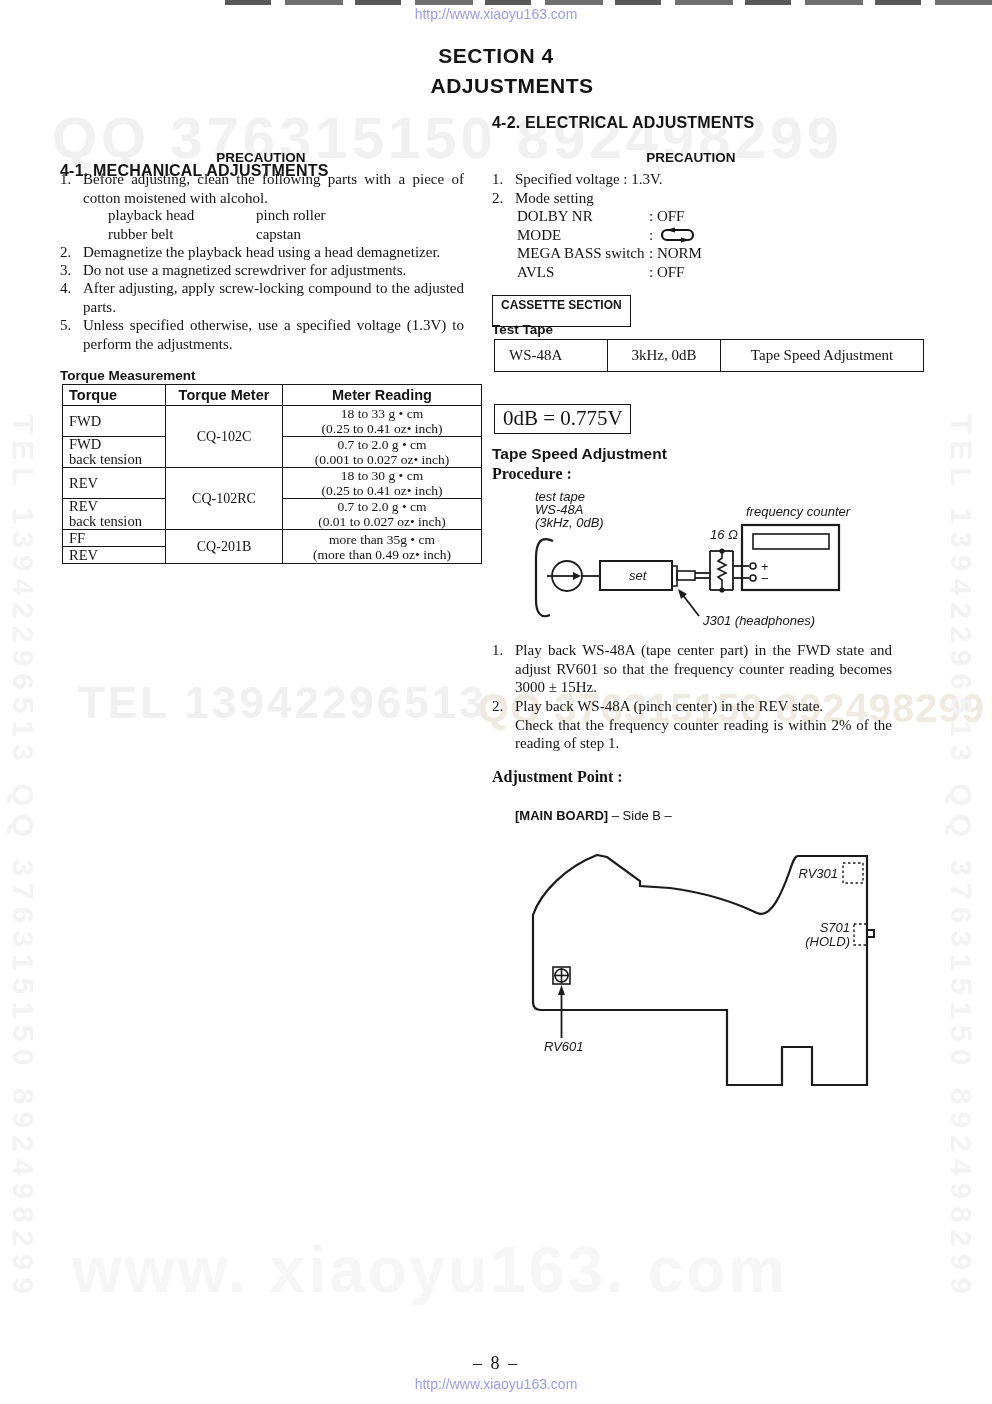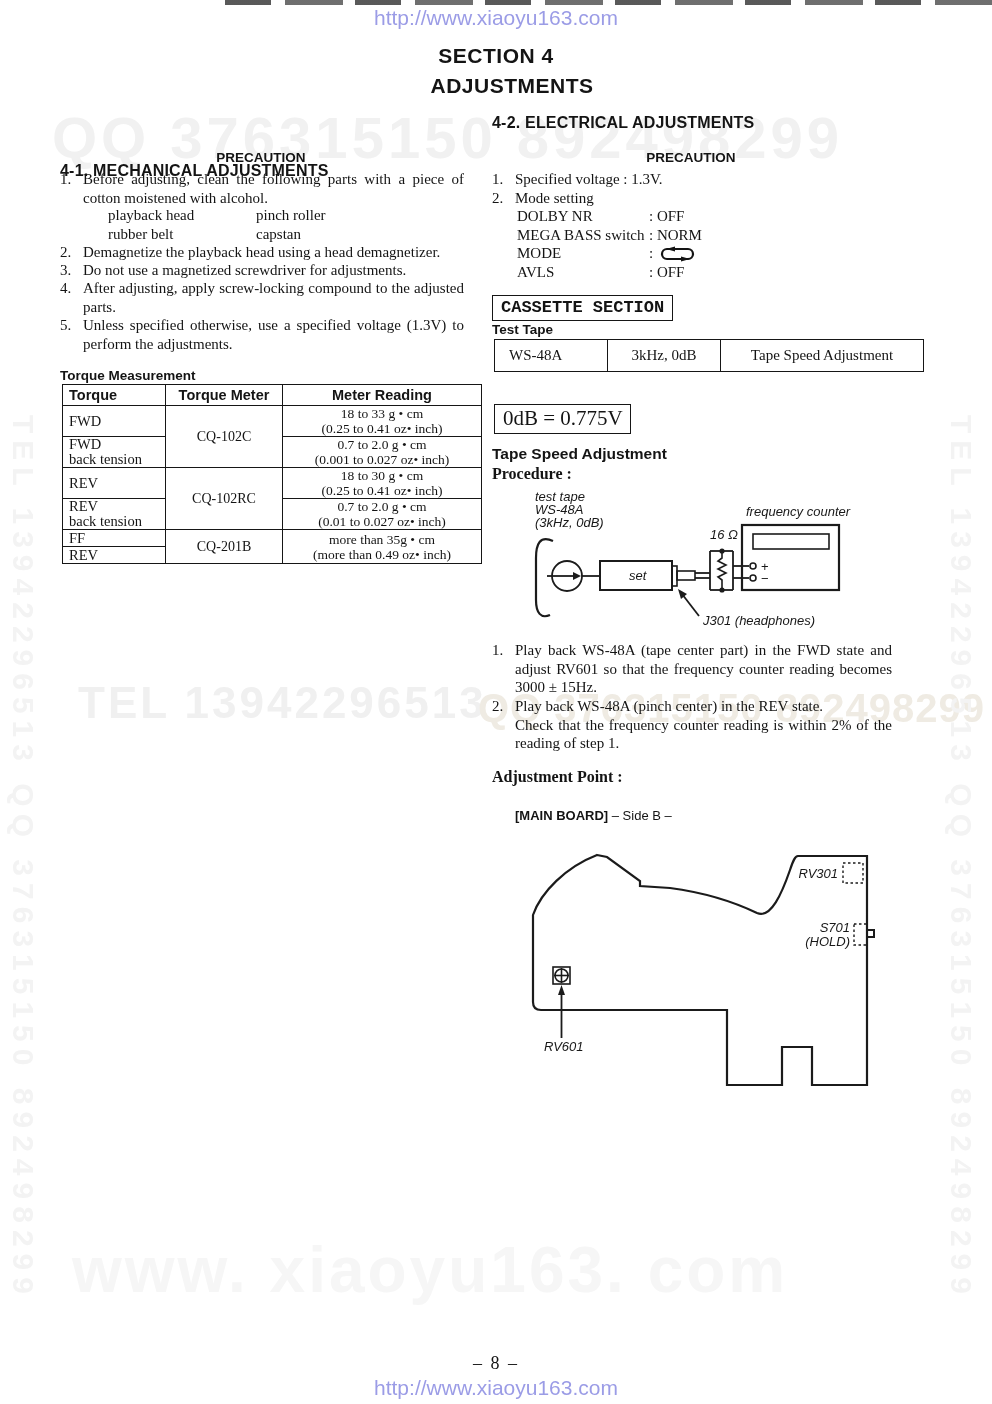--- a/index.html
+++ b/index.html
@@ -17,21 +17,21 @@
   .wm{position:absolute; z-index:0; font-family:"Liberation Sans", sans-serif; font-weight:bold; white-space:nowrap; user-select:none;}
   .wm-title-band{top:104px; left:52px; font-size:58px; letter-spacing:4px; color:#f1f1f1;}
   .wm-mid-left{top:678px; left:78px; font-size:44px; letter-spacing:3px; color:#f0f0f0;}
   .wm-mid-right{top:686px; left:478px; font-size:40px; letter-spacing:1px; color:#efebe3;}
   .wm-bottom{top:1233px; left:72px; font-size:64px; letter-spacing:3px; color:#f6f6f6;}
   .wm-vert{writing-mode:vertical-rl; font-size:30px; letter-spacing:7px; color:#f3f3f3; height:640px;}
   .wm-vert-left{top:415px; left:6px;}
   .wm-vert-right{top:415px; left:944px;}
   
   .url{position:absolute; width:100%; text-align:center; font-family:"Liberation Sans",sans-serif;
-       font-size:21px; color:#9b9ce6; z-index:2;}
+       font-size:14px; color:#9b9ce6; z-index:2;}
   .url-top{top:6px;}
   .url-bottom{top:1376px;}
   .sec-title{position:absolute; width:100%; text-align:center; z-index:2;
        font-family:"Liberation Sans",sans-serif; font-weight:bold; font-size:21px; letter-spacing:.5px;}
   .sec-line1{top:44px;} .sec-line2{top:74px;margin-left:16px;}
   .page-num{position:absolute; top:1353px; width:100%; text-align:center; font-size:18px; z-index:2; letter-spacing:2px;}
   
   .abs{position:absolute; z-index:1;}
   .col-head{font-family:"Liberation Sans",sans-serif; font-weight:bold; font-size:16px; letter-spacing:.2px;}
   .precaution{font-family:"Liberation Sans",sans-serif; font-weight:bold; font-size:13.5px; text-align:center;}
@@ -53,22 +53,22 @@
   .tq-table td{font-size:14px; line-height:15px;}
   .tq-table td.c1{font-size:14.5px;}
   .tall{height:31px;} .short{height:17px;}
   .rdg{display:block; font-size:13.5px;}
   .tt-table{width:396px; table-layout:fixed;}
   .tt-table th{height:27px;}
   .tt-table td{height:31px; font-size:15px;}
   .tt-table .c1{width:94px; text-align:left; padding-left:14px;}
   .tt-table .c2{width:104px; text-align:center;}
   .tt-table .c3{width:194px; text-align:center;}
-  .boxed-sans{display:inline-block; border:1.8px solid #161616; padding:2px 8px 3px 8px;
-      font-family:Liberation Mono, monospace; font-weight:bold; font-size:17px;}
+  .boxed-sans{display:inline-block; border:1.8px solid #161616; padding:2px 8px 14px 8px;
+      font-family:Liberation Sans, sans-serif; font-weight:bold; font-size:12px;}
   .boxed-serif{display:inline-block; border:1.5px solid #161616; padding:1px 7px 2px 8px; font-size:21px;}
   
   .mode-row{display:flex; font-size:15px; line-height:18.5px; margin-left:25px;}
   .mode-row .lbl{width:132px; flex:none;}
   .mode-row .val{display:flex; align-items:center; gap:4px;}
   .loop-icon{display:inline-block; margin-left:3px; vertical-align:middle;}
   
   .dlabel{font:italic 13px "Liberation Sans",sans-serif; fill:#181818;}
   .dsign{font:13px "Liberation Sans",sans-serif; fill:#181818;}
   svg{overflow:visible;}
@@ -190,37 +190,37 @@
   </div>
   <div class="abs li" style="left:492px; top:189px; width:400px;">
     <span class="num">2.</span>
     <span class="txt" style="text-align:left;">Mode setting</span>
   </div>
 
   <div class="abs" style="left:492px; top:207px; width:400px;">
     <div class="mode-row">
       <span class="lbl">DOLBY NR</span>
       <span class="val">: OFF</span>
-    </div>
-    <div class="mode-row">
-      <span class="lbl">MEGA BASS switch</span>
-      <span class="val">: NORM</span>
     </div>
     <div class="mode-row">
       <span class="lbl">MODE</span>
       <span class="val">
           <span>:</span>
           <svg class="loop-icon" width="36" height="15" viewBox="0 0 36 15">
         <rect x="2" y="3" width="31" height="10" rx="5" fill="none" stroke="#141414" stroke-width="2.2"></rect>
         <polygon points="6,3 15,0.5 15,5.5" fill="#141414"></polygon>
         <polygon points="30,13 21,10.5 21,15.5" fill="#141414"></polygon>
       </svg>
         </span>
     </div>
     <div class="mode-row">
+      <span class="lbl">MEGA BASS switch</span>
+      <span class="val">: NORM</span>
+    </div>
+    <div class="mode-row">
       <span class="lbl">AVLS</span>
       <span class="val">: OFF</span>
     </div>
   </div>
 
   <div class="abs boxed-sans" style="left:492px; top:295px;">CASSETTE SECTION</div>
   <div class="abs subhead-sans" style="left:492px; top:322px;">Test Tape</div>
 
   <table class="abs tt-table" style="left:494px; top:339px;">
     <tbody>

